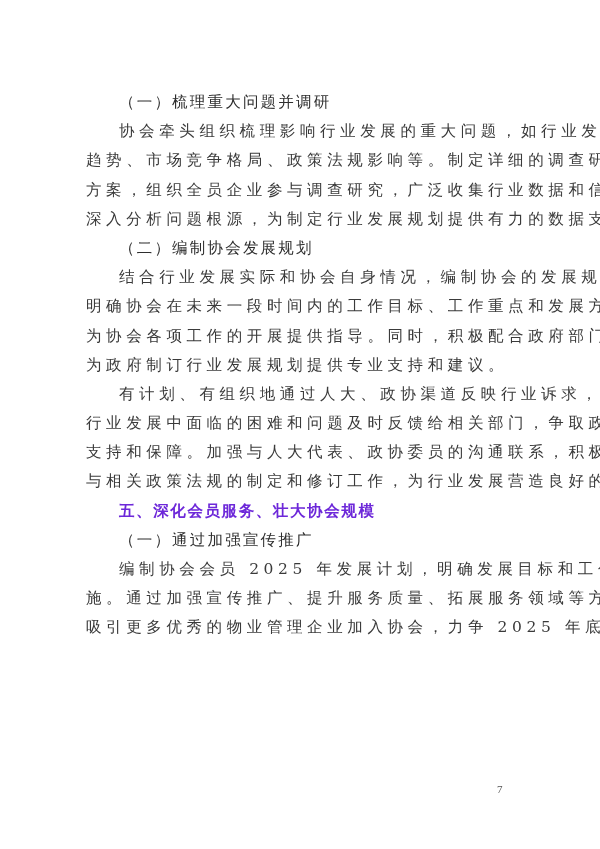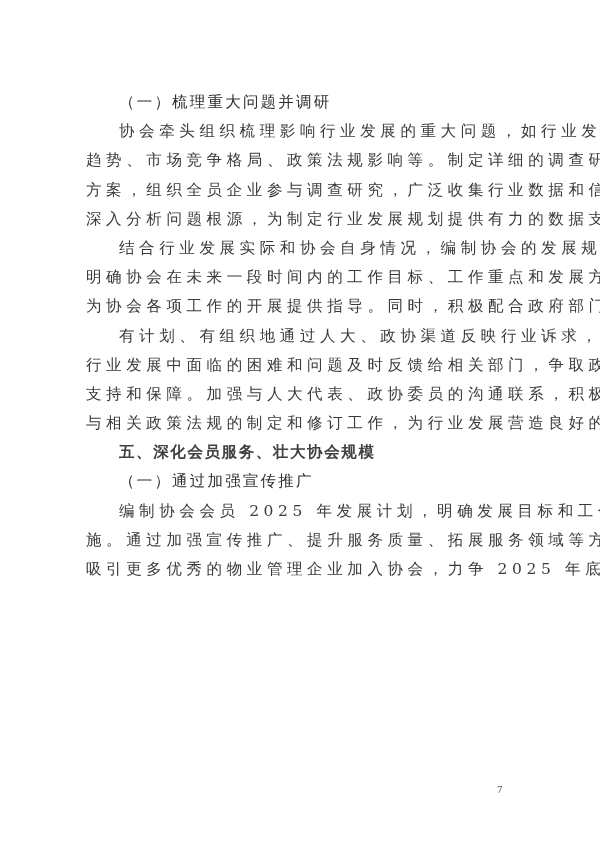--- a/index.html
+++ b/index.html
@@ -11,40 +11,42 @@
     position: absolute; left: 86px; top: 88px; width: 430px;
     font-family: "DejaVu Serif", "Liberation Serif", serif;
     font-size: 15.5px; line-height: 29.2px; color: #3a3a3a;
     letter-spacing: 4.6px;
   }
   .line { white-space: nowrap; height: 29.2px; }
   .indent { padding-left: 33px; }
   .sub-heading { padding-left: 33px; color: #2e2e2e; letter-spacing: 2.2px; }
   .section-heading {
     padding-left: 33px; font-family: "DejaVu Sans", "Liberation Sans", sans-serif;
-    font-weight: bold; color: #404040; letter-spacing: 1.6px; font-size: 15.5px;
+    font-weight: bold; color: #6d28d9; letter-spacing: 1.6px; font-size: 15.5px;
   }
   .page-number {
     position: absolute; left: 497px; top: 783px;
     font-family: "Liberation Serif", serif; font-size: 11px; color: #555;
   }
 </style>
 </head>
 <body>
 
 <div class="page">
   <div class="content">
     <div class="line sub-heading">（一）梳理重大问题并调研</div>
     <div class="line indent">协会牵头组织梳理影响行业发展的重大问题，如行业发展</div>
     <div class="line">趋势、市场竞争格局、政策法规影响等。制定详细的调查研究</div>
     <div class="line">方案，组织全员企业参与调查研究，广泛收集行业数据和信息，</div>
     <div class="line">深入分析问题根源，为制定行业发展规划提供有力的数据支持</div>
+    <div class="line sub-heading">（二）编制协会发展规划</div>
     <div class="line indent">结合行业发展实际和协会自身情况，编制协会的发展规划。</div>
     <div class="line">明确协会在未来一段时间内的工作目标、工作重点和发展方向，</div>
     <div class="line">为协会各项工作的开展提供指导。同时，积极配合政府部门，</div>
+    <div class="line">为政府制订行业发展规划提供专业支持和建议。</div>
     <div class="line indent">有计划、有组织地通过人大、政协渠道反映行业诉求，将</div>
     <div class="line">行业发展中面临的困难和问题及时反馈给相关部门，争取政策</div>
     <div class="line">支持和保障。加强与人大代表、政协委员的沟通联系，积极参</div>
     <div class="line">与相关政策法规的制定和修订工作，为行业发展营造良好的政</div>
     <div class="line section-heading">五、深化会员服务、壮大协会规模</div>
     <div class="line sub-heading">（一）通过加强宣传推广</div>
     <div class="line indent">编制协会会员 2025 年发展计划，明确发展目标和工作措</div>
     <div class="line">施。通过加强宣传推广、提升服务质量、拓展服务领域等方式，</div>
     <div class="line">吸引更多优秀的物业管理企业加入协会，力争 2025 年底发展</div>
   </div>

